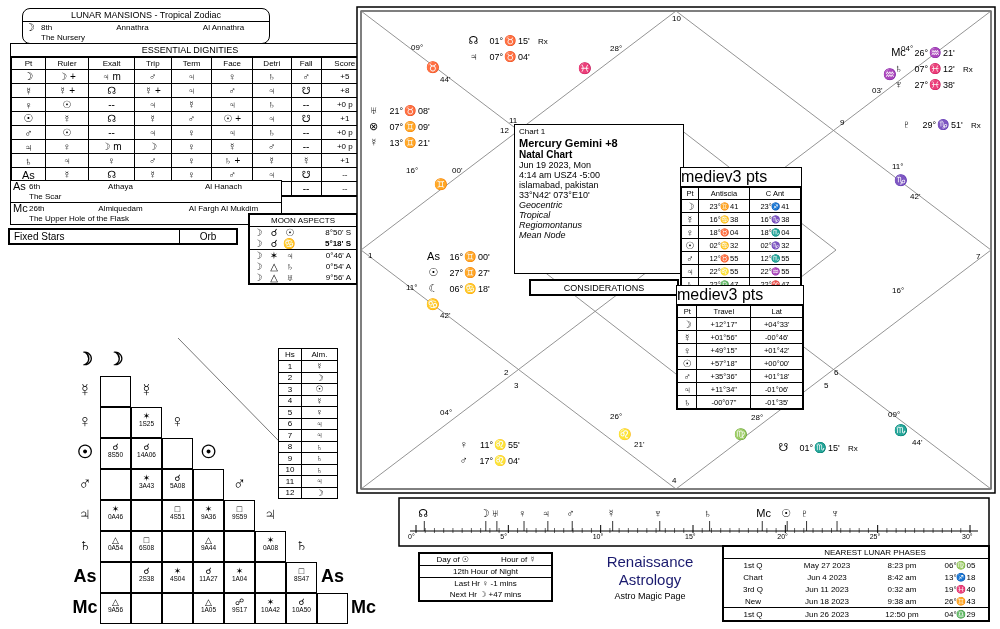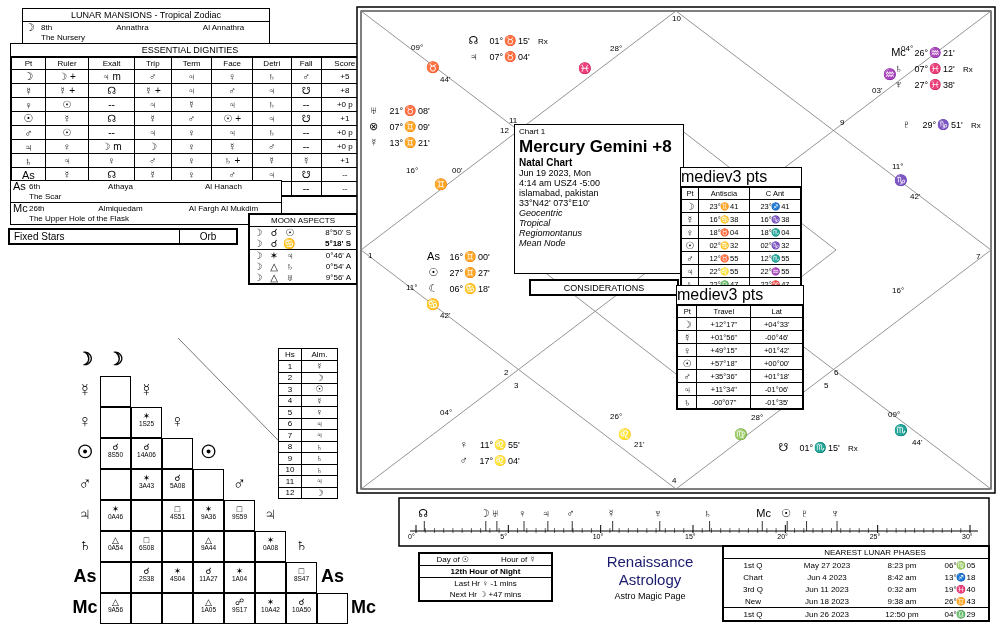--- a/index.html
+++ b/index.html
@@ -4,21 +4,21 @@
 <style>
   html,body{margin:0;padding:0;background:#fff;}
   body{width:1000px;height:629px;position:relative;font-family:"Liberation Sans",sans-serif;color:#000;overflow:hidden;}
   .abs{position:absolute;}
   .bx{border:1px solid #000;background:#fff;box-sizing:border-box;}
   .bx2{border:2px solid #000;background:#fff;box-sizing:border-box;}
   table{border-collapse:collapse;background:#fff;}
   td,th{border:1px solid #000;font-weight:normal;padding:0;text-align:center;white-space:nowrap;}
 
   
-  #lunar-mansions{left:22px;top:8px;width:248px;}
+  #lunar-mansions{left:22px;top:8px;width:248px;border-radius:8px;}
   #lunar-mansions .title{font-size:9px;text-align:center;border-bottom:1px solid #000;padding:1px 0;}
   .mansion-row{font-size:8px;display:flex;padding:1px 2px;}
   .mansion-row .g{width:16px;font-size:11px;line-height:9px;}
   .mansion-row .n{width:44px;}
   .mansion-row .a{width:95px;text-align:center;}
   .mansion-row .b{flex:1;text-align:center;}
   .mansion-sub{font-size:8px;padding:0 2px 1px 18px;}
 
   
   #essential-dignities{left:10px;top:43px;width:360px;}
@@ -68,21 +68,21 @@
   .wpos .d{display:inline-block;width:22px;text-align:right;}
   .wpos .s{display:inline-block;width:15px;text-align:center;font-size:10px;}
   .wpos .m{display:inline-block;width:20px;text-align:left;}
   .wpos .r{font-size:8px;}
   .cusp{position:absolute;font-size:8px;white-space:nowrap;}
   .hnum{position:absolute;font-size:8px;}
 
   
   #chart-info{left:514px;top:124px;width:170px;height:150px;padding:2px 4px;}
   #chart-info .c1{font-size:8px;}
-  #chart-info .t1{font-size:17px;font-weight:bold;margin-top:1px;}
+  #chart-info .t1{font-size:11px;font-weight:bold;margin-top:1px;}
   #chart-info .t2{font-size:10px;font-weight:bold;}
   #chart-info .ln{font-size:9px;}
   #chart-info .it{font-size:9px;font-style:italic;}
   #considerations{left:529px;top:279px;width:150px;height:17px;font-size:9px;display:flex;align-items:center;justify-content:center;}
 
   
   #medieval-antiscia{left:680px;top:167px;width:122px;}
   #medieval-travel{left:676px;top:285px;width:128px;}
   .medtbl{width:100%;}
   .medtbl th{font-size:7.5px;padding:1px 0;}
@@ -90,21 +90,21 @@
   .medtbl td.gl{font-size:10px;}
 
   
   #dial{left:398px;top:497px;width:592px;height:50px;}
   #dial-svg{position:absolute;left:0;top:0;}
 
   
   #hours-box{left:418px;top:552px;width:135px;}
   #hours-box .r1{display:flex;font-size:8px;border-bottom:1px solid #000;}
   #hours-box .r1 div{flex:1;text-align:center;padding:1px 0;}
-  #hours-box .r2{font-size:8px;text-align:center;padding:1px 0;border-bottom:1px solid #000;font-weight:bold;}
+  #hours-box .r2{font-size:8px;text-align:center;padding:1px 0;border-bottom:1px solid #000;}
   #hours-box .r3{font-size:8px;text-align:center;padding:1px 0;}
 
   
   #brand{left:575px;top:553px;width:150px;text-align:center;}
   #brand .b1{font-size:15px;color:#1a1a6e;}
   #brand .b2{font-size:15px;color:#1a1a6e;margin-top:1px;}
   #brand .b3{font-size:9px;margin-top:3px;}
 
   
   #lunar-phases{left:722px;top:545px;width:268px;}

